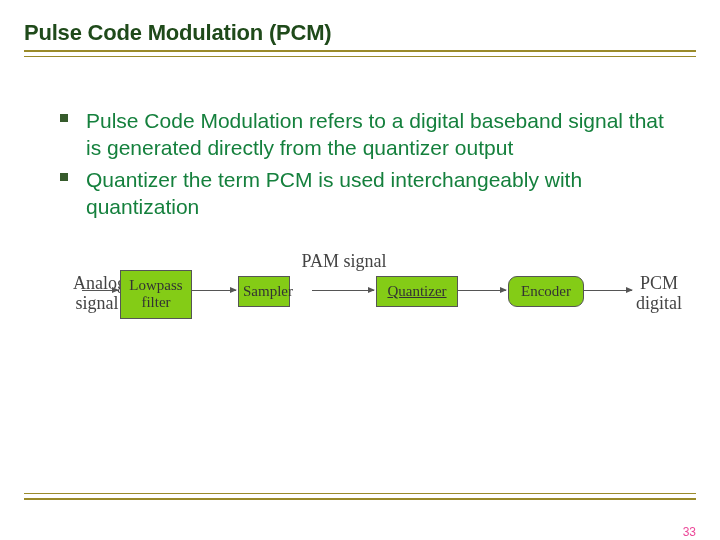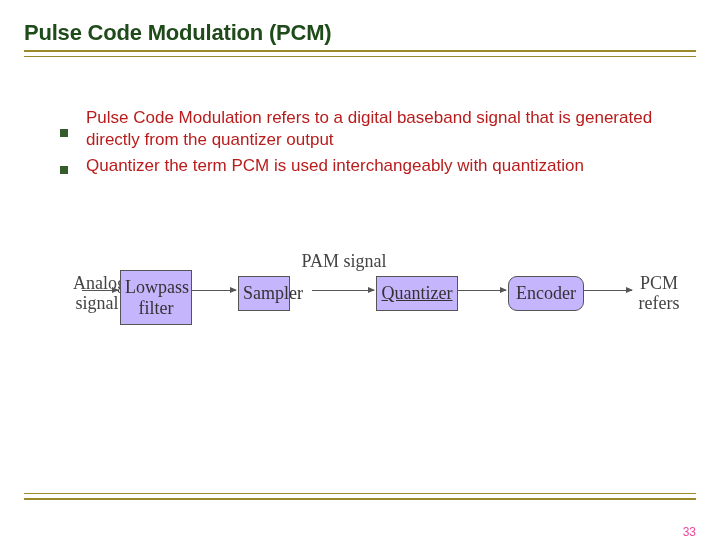--- a/index.html
+++ b/index.html
@@ -24,24 +24,24 @@
   }
   .rule .top { height: 2px; background: #9a8a2a; }
   .rule .gap { height: 4px; }
   .rule .bot { height: 1px; background: #9a8a2a; }
   .bullets {
     padding-left: 36px;
     padding-right: 12px;
   }
   .bullet {
     display: flex;
-    align-items: center;
+    align-items: flex-start;
     margin-bottom: 4px;
-    font-size: 17px;
-    color: #b91c1c;
+    font-size: 21px;
+    color: #15803d;
     line-height: 1.3;
   }
   .bullet .marker {
     width: 8px;
     height: 8px;
     background: #365b2c;
     margin-top: 7px;
     margin-right: 18px;
     flex: 0 0 auto;
   }
@@ -52,23 +52,23 @@
     left: 32px;
     top: 230px;
     width: 660px;
     height: 120px;
     font-family: "Times New Roman", Times, serif;
     color: #333;
   }
   .dbox {
     position: absolute;
     border: 1px solid #555;
-    background: #c4b5fd;
+    background: #84cc16;
     text-align: center;
-    font-size: 18px;
+    font-size: 15px;
     line-height: 1.15;
     padding: 6px 4px;
   }
   .dlabel {
     position: absolute;
     font-size: 18px;
     text-align: center;
     line-height: 1.1;
     color: #444;
   }
@@ -147,21 +147,21 @@
 
     <div class="dbox" style="left:344px; top:46px; width:82px;text-decoration:underline;">Quantizer</div>
 
     <div class="arrow" style="left:426px; top:60px; width:48px;"></div>
 
     <div class="dbox" style="left:476px; top:46px; width:76px;border-radius:9px;">Encoder</div>
 
     <div class="arrow" style="left:552px; top:60px; width:48px;"></div>
 
     <div class="dlabel" style="left:604px; top:44px; width:46px;">PCM
-refers</div>
+digital</div>
   </div>
 
   <div class="bottomrule">
     <div class="top"></div>
       <div class="gap"></div>
       <div class="bot"></div>
   </div>
 
   <div class="pagenum">33</div>
 </div>

